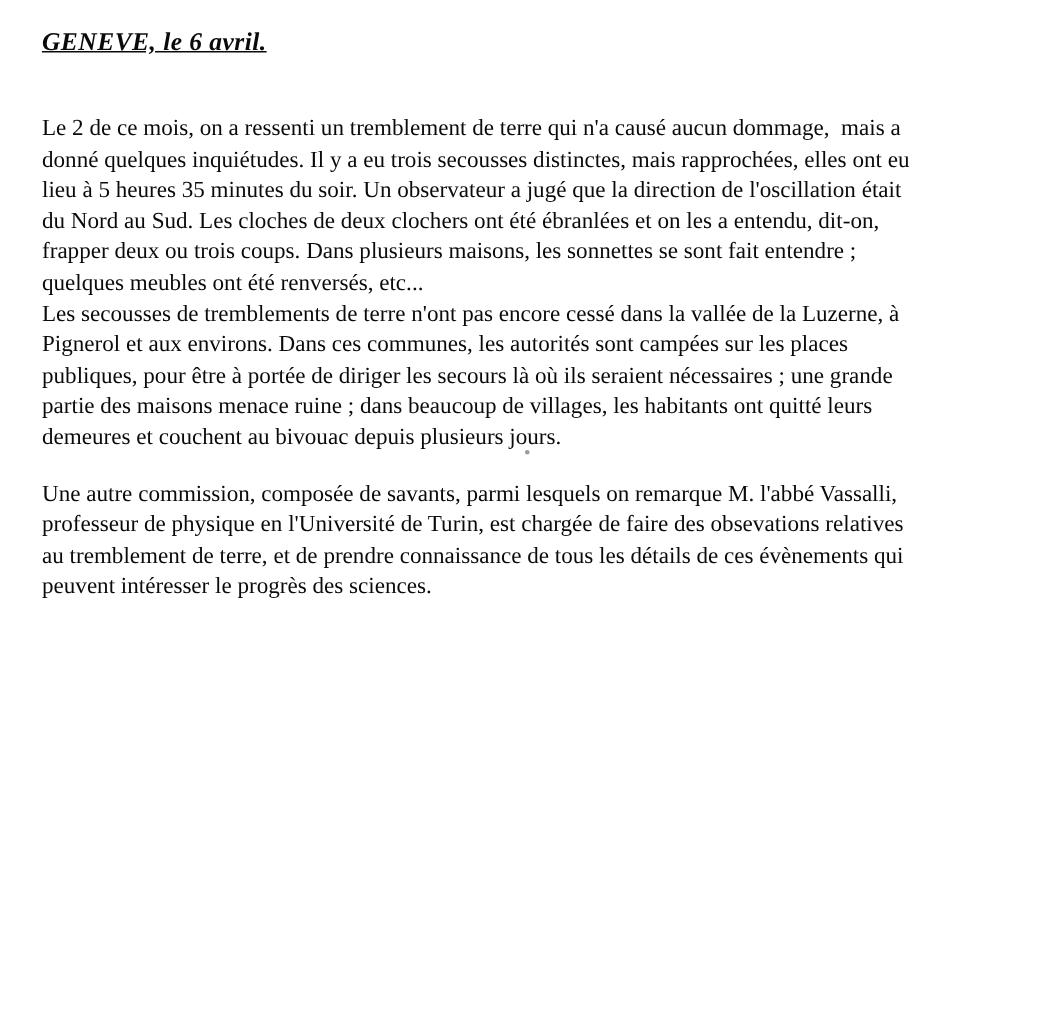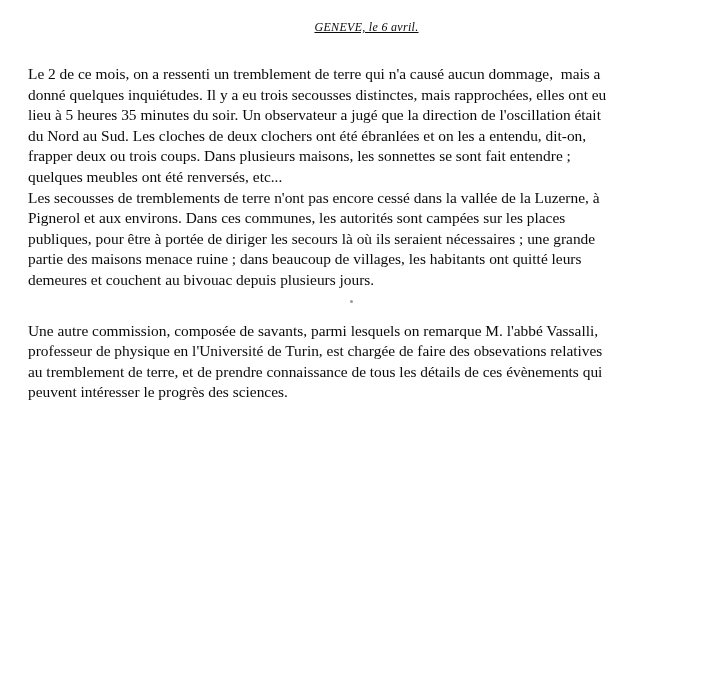--- a/index.html
+++ b/index.html
@@ -14,41 +14,40 @@
     height: 674px;
     box-sizing: border-box;
     background: #ffffff;
     color: #0a0a0a;
     font-family: "Liberation Serif", "DejaVu Serif", serif;
     font-size: 15.4px;
     padding: 17px 4px 0 28px;
     overflow: hidden;
   }
   .heading {
-    font-size: 12px;
+    font-size: 17px;
     font-style: italic;
-    font-weight: normal;
+    font-weight: bold;
     text-decoration: underline;
     line-height: 21px;
     letter-spacing: 0.3px;
     margin: 0;
     white-space: pre;
-    text-align: center;
   }
   .para {
     margin: 0;
     line-height: 20.6px;
     white-space: pre; 
   }
-  .para.p1 { margin-top: 26px; }
+  .para.p1 { margin-top: 38px; }
   .para.p2 { margin-top: 17px; }
   .heading.turin { margin-top: 65px; }
   .para.p3 { }
   .para.p4 { margin-top: 20px; }
-  .para.p5 { margin-top: 30px; }
+  .para.p5 { margin-top: 17px; }
   .speck {
     position: absolute;
     left: 350px;
     top: 300px;
     width: 3px;
     height: 3px;
     border-radius: 50%;
     background: #9a9a9a;
   }
 </style>

